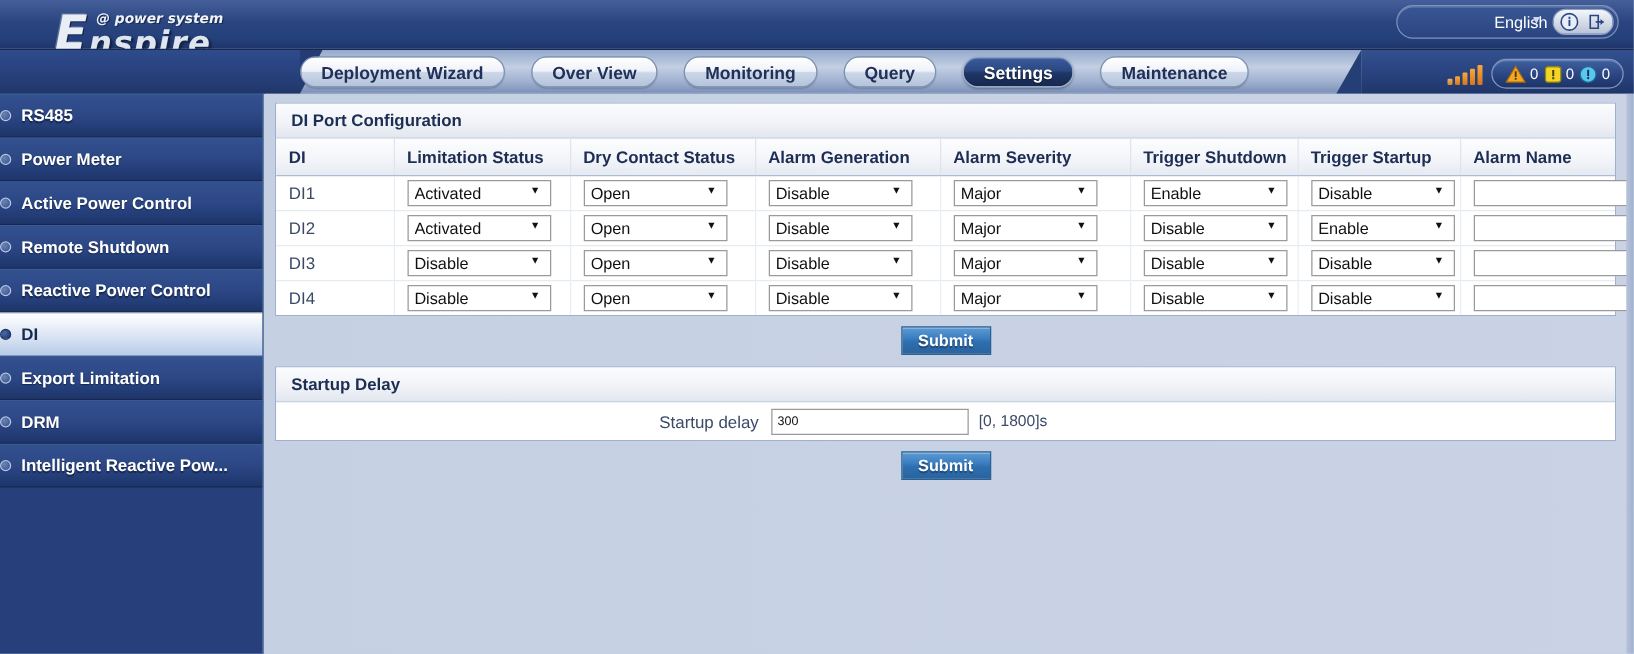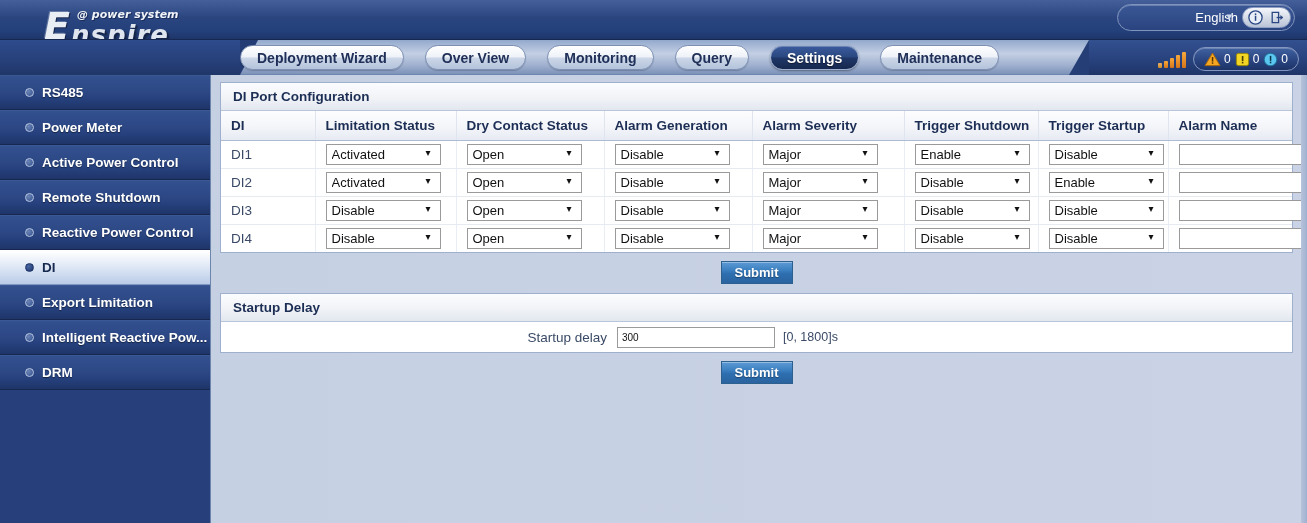--- a/index.html
+++ b/index.html
@@ -161,21 +161,21 @@
   
   .sidebar {
     position: absolute; left: 0; top: 75px; width: 211px; height: 448px;
     background: #27407c;
     border-right: 1px solid #6d84ad;
     overflow: hidden;
   }
   .side-item {
     position: relative; height: 35px;
     display: flex; align-items: center;
-    padding-left: 25px;
+    padding-left: 0;
     font-size: 13.5px; font-weight: bold;
     color: #ffffff;
     background: linear-gradient(to bottom, #33508f 0%, #2c4784 50%, #25407c 70%, #1f3569 100%);
     border-bottom: 1px solid #16284f;
     border-top: 1px solid #3a5896;
     cursor: pointer;
     text-shadow: 0 1px 1px rgba(0,0,0,.45);
     white-space: nowrap; overflow: hidden;
   }
   .side-item .bullet {
@@ -434,25 +434,25 @@
   <div class="side-item active">
     <span class="bullet"></span>
     <span>DI</span>
   </div>
   <div class="side-item">
     <span class="bullet"></span>
     <span>Export Limitation</span>
   </div>
   <div class="side-item">
     <span class="bullet"></span>
+    <span>DRM</span>
+  </div>
+  <div class="side-item">
+    <span class="bullet"></span>
     <span>Intelligent Reactive Pow...</span>
-  </div>
-  <div class="side-item">
-    <span class="bullet"></span>
-    <span>DRM</span>
   </div>
 </div>
 
 <div class="content">
 
   <div class="panel">
     <div class="panel-head">
       <span>DI Port Configuration</span>
     </div>
 

